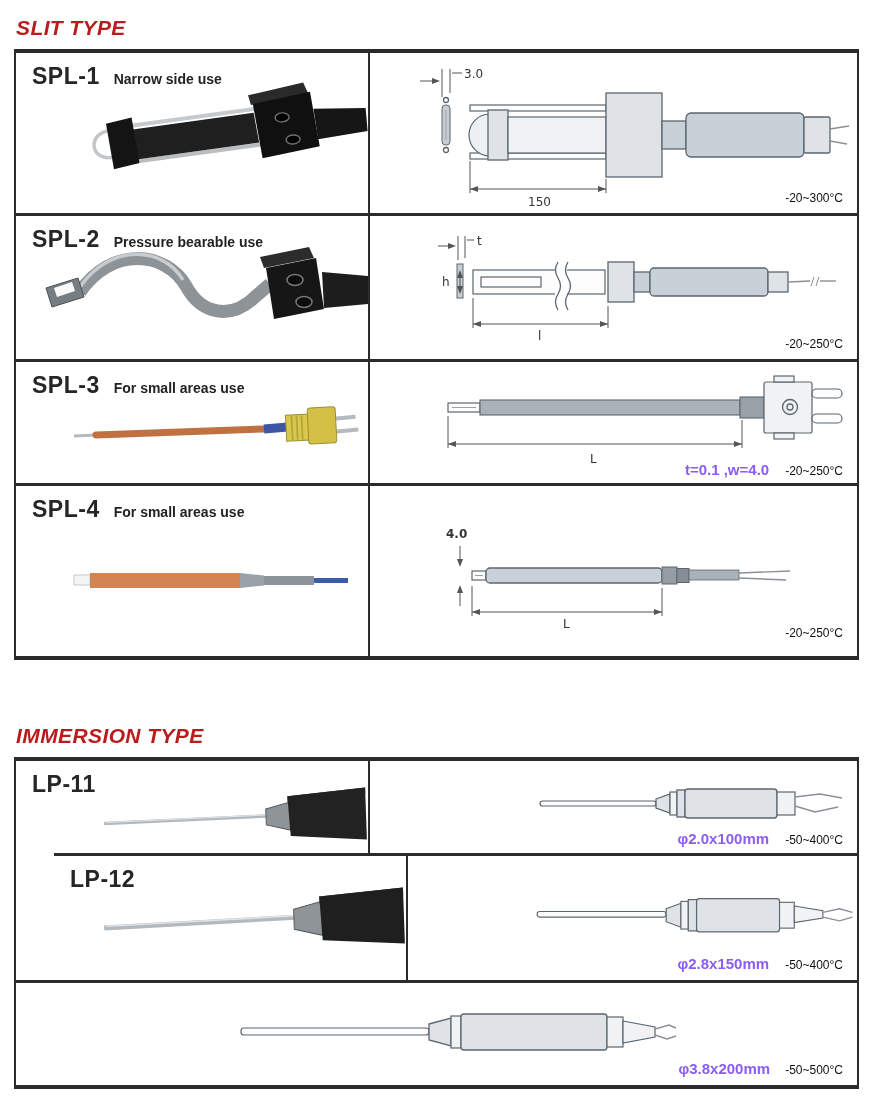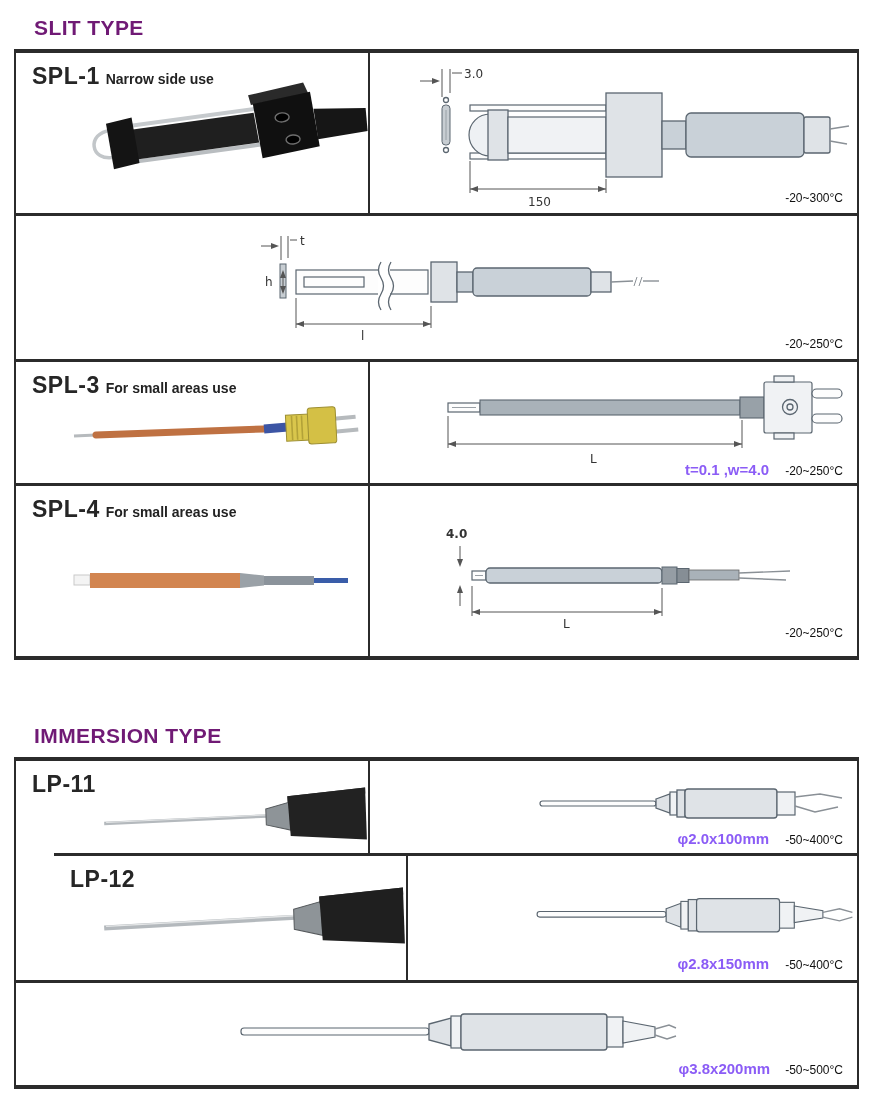--- a/index.html
+++ b/index.html
@@ -1,25 +1,25 @@
 <!DOCTYPE html>
 <html><head>
 <meta charset="utf-8">
 <style>
   html,body{margin:0;padding:0;background:#fff;}
   body{width:880px;height:1120px;overflow:hidden;font-family:"Liberation Sans",sans-serif;color:#222;}
   .page{padding:14px 14px 0 14px;}
-  .section-title{color:#701a75;font-size:21px;font-weight:bold;letter-spacing:.4px;margin:2px 0 9px 20px;}
+  .section-title{color:#b91c1c;font-size:21px;font-weight:bold;letter-spacing:.4px;margin:2px 0 9px 2px;font-style:italic;}
   .sec-immersion{margin-top:64px;}
   .ptable{width:845px;box-sizing:border-box;border:2px solid #2B2B2B;border-top-width:4px;border-bottom-width:4px;}
   .prow{display:flex;border-top:3px solid #2B2B2B;}
   .prow:first-child{border-top:none;}
   .cell-left{width:352px;position:relative;border-right:2px solid #2B2B2B;flex:none;}
   .cell-right{flex:1;position:relative;}
-  .model-line{position:absolute;top:10px;left:16px;display:flex;align-items:baseline;gap:6px;z-index:2;}
+  .model-line{position:absolute;top:10px;left:16px;display:flex;align-items:baseline;gap:14px;z-index:2;}
   .model{font-size:23px;font-weight:bold;color:#262626;letter-spacing:.5px;}
   .use{font-size:14px;font-weight:bold;color:#222;}
   .fillsvg{position:absolute;inset:0;width:100%;height:100%;display:block;}
   .annot{position:absolute;right:14px;display:flex;align-items:baseline;gap:16px;z-index:2;}
   .spec{font-size:15px;font-weight:bold;color:#8b5cf6;}
   .temp{font-size:12px;color:#101010;}
   
   .h160{height:160px;} .h143{height:143px;} .h121{height:121px;} .h170{height:170px;}
   .h92{height:92px;} .h124{height:124px;margin-left:38px;} .h102{height:102px;}
   
@@ -101,20 +101,37 @@
             <polygon class="dimarrow" points="236,136 228,133 228,139"></polygon>
             <text class="dimtext" x="158" y="153">150</text>
           </svg>
           <div class="annot" style="bottom:8px;">
             <span class="temp">-20~300°C</span>
           </div>
         </div>
       </div>
 
       <div class="prow h143">
+        <div class="cell-left">
+          <div class="model-line">
+            <span class="model">SPL-2</span>
+            <span class="use">Pressure bearable use</span>
+          </div>
+          <svg class="fillsvg" viewBox="0 0 352 143">
+            <path d="M64,76 C95,30 150,35 170,70 C185,98 215,105 240,80 L254,68" stroke="#8E9397" stroke-width="13" fill="none"></path>
+            <path d="M64,71 C95,26 148,31 167,64" stroke="#C8CCD0" stroke-width="3.5" fill="none"></path>
+            <polygon points="30,72 62,62 68,81 36,91" fill="#787D81" stroke="#4A4F52" stroke-width="1"></polygon>
+            <polygon points="38,72 56,66 59,75 41,81" fill="#FAFAFA"></polygon>
+            <polygon points="248,52 298,42 293,31 244,41" fill="#2C2C2C"></polygon>
+            <polygon points="250,52 300,42 308,93 258,103" fill="#161616"></polygon>
+            <ellipse cx="279" cy="64" rx="8" ry="5.5" fill="#0B0B0B" stroke="#7A7A7A" stroke-width="1.5"></ellipse>
+            <ellipse cx="288" cy="86" rx="8" ry="5.5" fill="#0B0B0B" stroke="#7A7A7A" stroke-width="1.5"></ellipse>
+            <polygon points="306,56 352,60 352,88 308,92" fill="#1D1D1D"></polygon>
+          </svg>
+        </div>
         <div class="cell-right">
           <svg class="fillsvg" viewBox="0 0 487 143">
 
             <line class="dimline" x1="68" y1="30" x2="82" y2="30"></line>
             <polygon class="dimarrow" points="86,30 78,27 78,33"></polygon>
             <line class="dimline" x1="88" y1="20" x2="88" y2="44"></line>
             <line class="dimline" x1="95" y1="20" x2="95" y2="42"></line>
             <line class="dimline" x1="97" y1="24" x2="104" y2="24"></line>
             <text class="dimtext" x="107" y="29" font-size="12">t</text>
 

